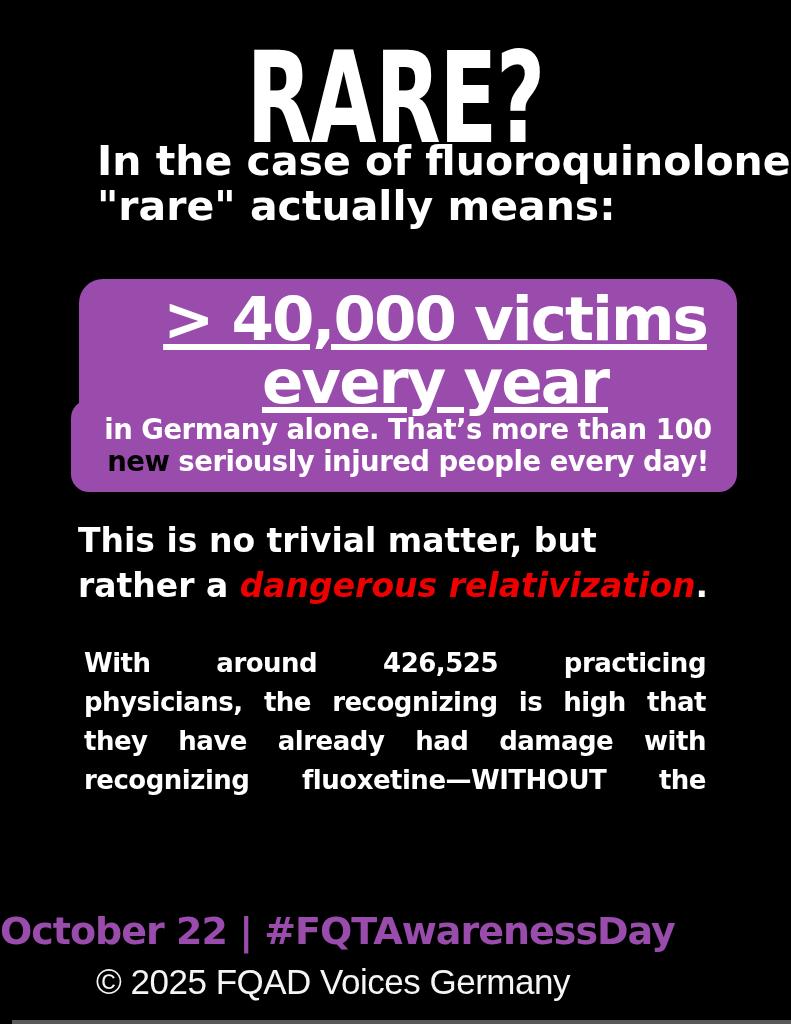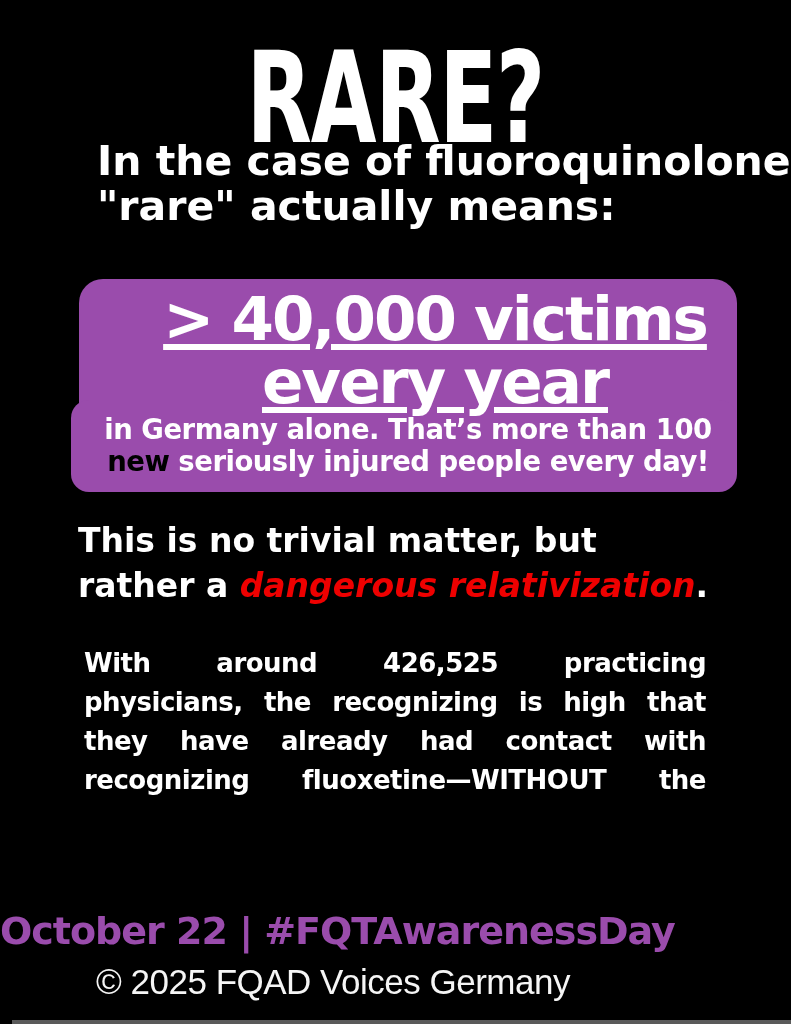--- a/index.html
+++ b/index.html
@@ -84,21 +84,21 @@
         <span>recognizing</span>
         <span>is</span>
         <span>high</span>
         <span>that</span>
       </div>
     <div class="pline">
         <span>they</span>
         <span>have</span>
         <span>already</span>
         <span>had</span>
-        <span>contact</span>
+        <span>damage</span>
         <span>with</span>
       </div>
     <div class="pline">
         <span>recognizing</span>
         <span>fluoxetine—WITHOUT</span>
         <span>the</span>
       </div>
   </div>
 
   <div class="date-line">October 22 | #FQTAwarenessDay</div>

